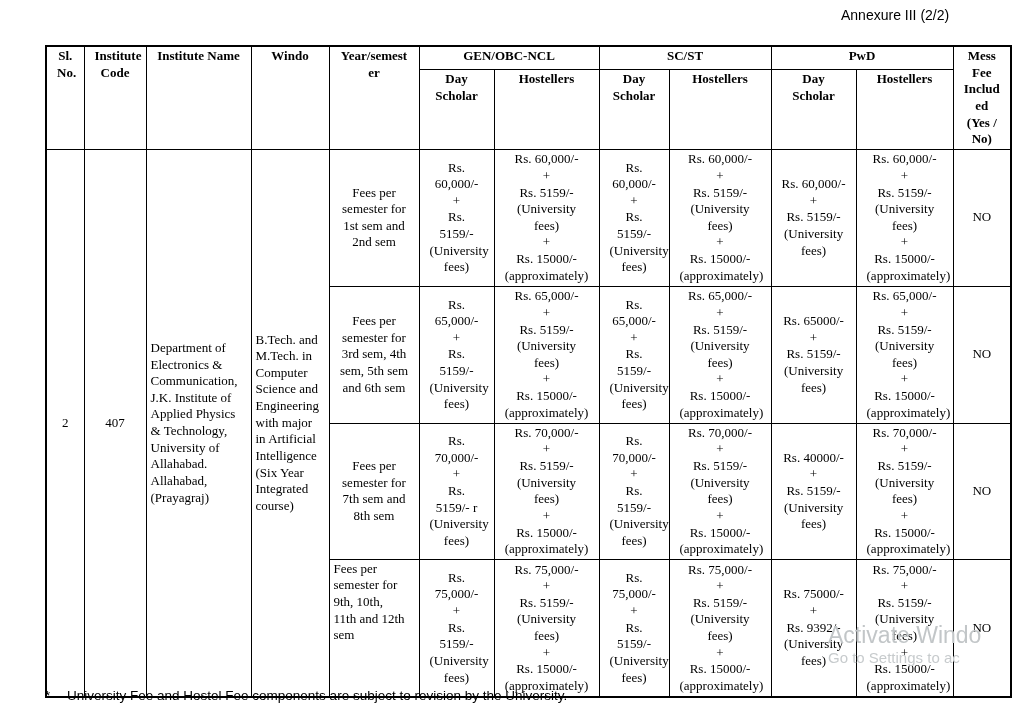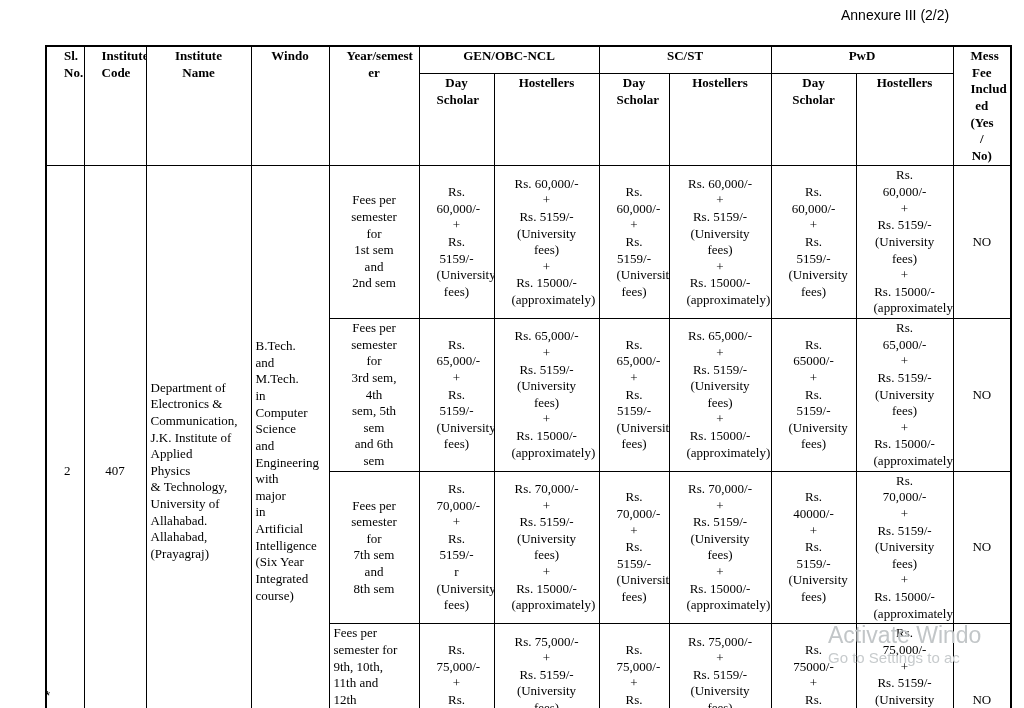--- a/index.html
+++ b/index.html
@@ -8,21 +8,21 @@
 
   .doc-header { position:absolute; top:7px; left:0; width:1024px; height:22px;
                 font-family:"Liberation Sans", sans-serif; font-size:14px; }
   .doc-title { position:absolute; left:48px; top:0; white-space:nowrap; }
   .annexure  { position:absolute; left:841px; top:0; white-space:nowrap; }
 
   table.fee-table { position:absolute; left:45px; top:45px; width:965px;
                     border-collapse:collapse; table-layout:fixed;
                     font-size:13px; border:2px solid #000; }
   .fee-table th, .fee-table td {
-    border:1px solid #000; padding:1px 17px; text-align:center;
+    border:1px solid #000; padding:1px 10px; text-align:center;
     white-space:pre-line; line-height:1.28; overflow:hidden;
   }
   .fee-table th { font-weight:bold; vertical-align:top; }
   .fee-table td { vertical-align:middle; }
   .fee-table td.left { text-align:left; padding-left:4px; }
   .fee-table td.top-left { text-align:left; vertical-align:top; padding-left:4px; }
 
   tr.hrow1 { height:22px; }
   tr.hrow2 { height:73px; }
   tr.brow1 { height:137px; }
@@ -311,18 +311,19 @@
 +
 Rs. 15000/-
 (approximately)</td>
       <td>NO</td>
     </tr>
   </tbody>
 </table>
 
 <div class="footnote">
   <span class="marker">*</span>
+  <span>University Fee and Hostel Fee components are subject to revision by the University.</span>
 </div>
 
 <div class="watermark">
   <div class="wm1">Activate Windo</div>
   <div class="wm2">Go to Settings to ac</div>
 </div>
 
 </body></html>

